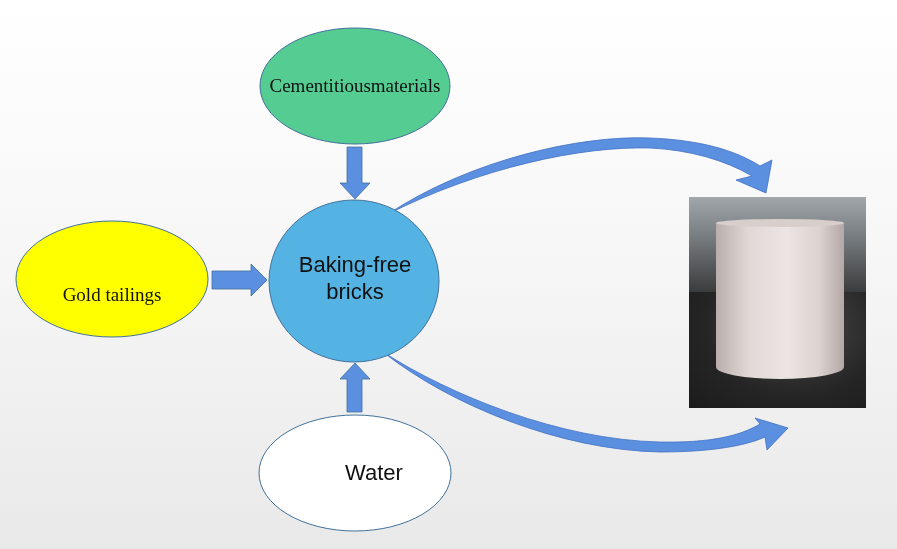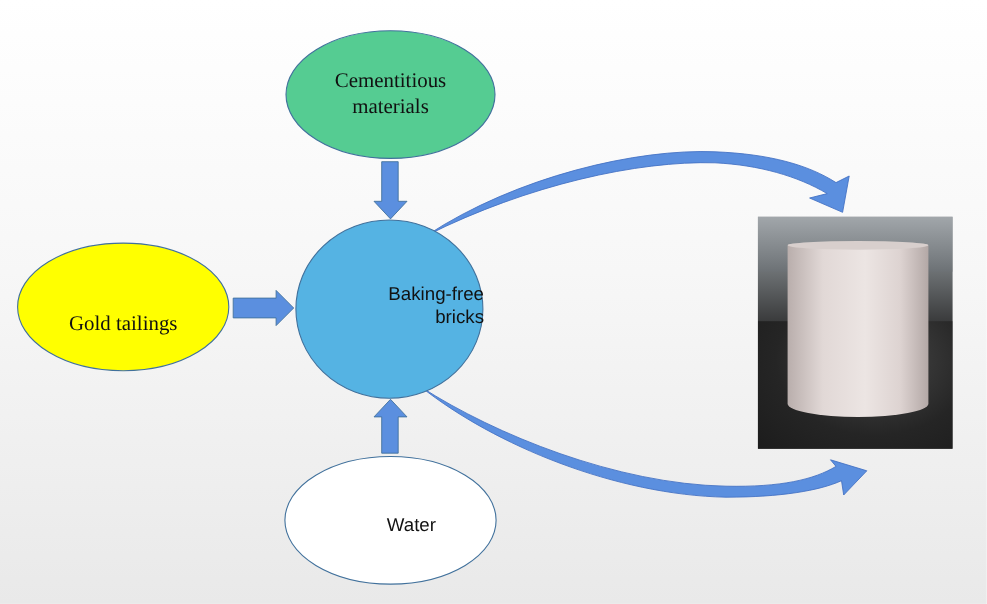--- a/index.html
+++ b/index.html
@@ -4,21 +4,21 @@
 <style>
   html, body { margin:0; padding:0; }
   body {
     width:897px; height:549px; overflow:hidden; position:relative;
     background: linear-gradient(to bottom, #ffffff 0%, #f7f7f7 45%, #e9e9e9 100%);
     font-family: "Liberation Sans", sans-serif;
   }
   svg.diagram { position:absolute; left:0; top:0; width:897px; height:549px; }
   .node-text { position:absolute; display:flex; align-items:center; justify-content:center; text-align:center; color:#111; line-height:1.25; }
   .serif { font-family: "Liberation Serif", serif; font-size:19px; }
-  .sans { font-family: "Liberation Sans", sans-serif; font-size:17px;align-items:flex-end; }
+  .sans { font-family: "Liberation Sans", sans-serif; font-size:22px; }
   .photo {
     position:absolute; left:689px; top:197px; width:177px; height:211px; overflow:hidden;
     background: linear-gradient(to bottom, #8a9095 0%, #7a7f82 18%, #3a3b3c 45%, #2a2a2a 100%);
   }
   .photo .bg-top { position:absolute; left:0; top:0; width:100%; height:50px;
     background: linear-gradient(to bottom, #a4a9ad, #6c7175); opacity:.9; }
   .photo .table { position:absolute; left:0; top:95px; width:100%; height:116px;
     background: radial-gradient(ellipse at 60% 30%, #4a4a4a 0%, #252525 60%, #1c1c1c 100%); }
   .photo .cyl {
     position:absolute; left:27px; top:25px; width:128px; height:157px;
@@ -39,21 +39,21 @@
   <path d="M347,147 L362,147 L362,183 L370,183 L355,199 L340,183 L347,183 Z" fill="#5b8fdf" stroke="#41719c" stroke-width="0.8"></path>
   <path d="M212,271 L251,271 L251,264 L267,280 L251,296 L251,289 L212,289 Z" fill="#5b8fdf" stroke="#41719c" stroke-width="0.8"></path>
   <path d="M347,412 L347,379 L340,379 L355,363 L370,379 L362,379 L362,412 Z" fill="#5b8fdf" stroke="#41719c" stroke-width="0.8"></path>
 
   <ellipse cx="355" cy="86" rx="95" ry="58" fill="#55cc92" stroke="#41719c" stroke-width="1"></ellipse>
   <ellipse cx="112" cy="279" rx="96" ry="58" fill="#ffff00" stroke="#41719c" stroke-width="1"></ellipse>
   <ellipse cx="354" cy="281" rx="85" ry="81" fill="#55b3e3" stroke="#41719c" stroke-width="1"></ellipse>
   <ellipse cx="355" cy="473" rx="96" ry="58" fill="#ffffff" stroke="#41719c" stroke-width="1"></ellipse>
 </svg>
 
-<div class="node-text serif" style="left:260px; top:56px; width:190px; height:60px; flex-direction:column;">
+<div class="node-text serif" style="left:260px; top:56px; width:190px; height:60px; flex-direction:row;">
   <span>Cementitious</span>
   <span>materials</span>
 </div>
 
 <div class="node-text serif" style="left:16px; top:262px; width:192px; height:36px;margin-top:15px;">Gold tailings</div>
 
 <div class="node-text sans" style="left:270px; top:250px; width:170px; height:56px; flex-direction:column;">
   <span>Baking-free</span>
   <span>bricks</span>
 </div>

